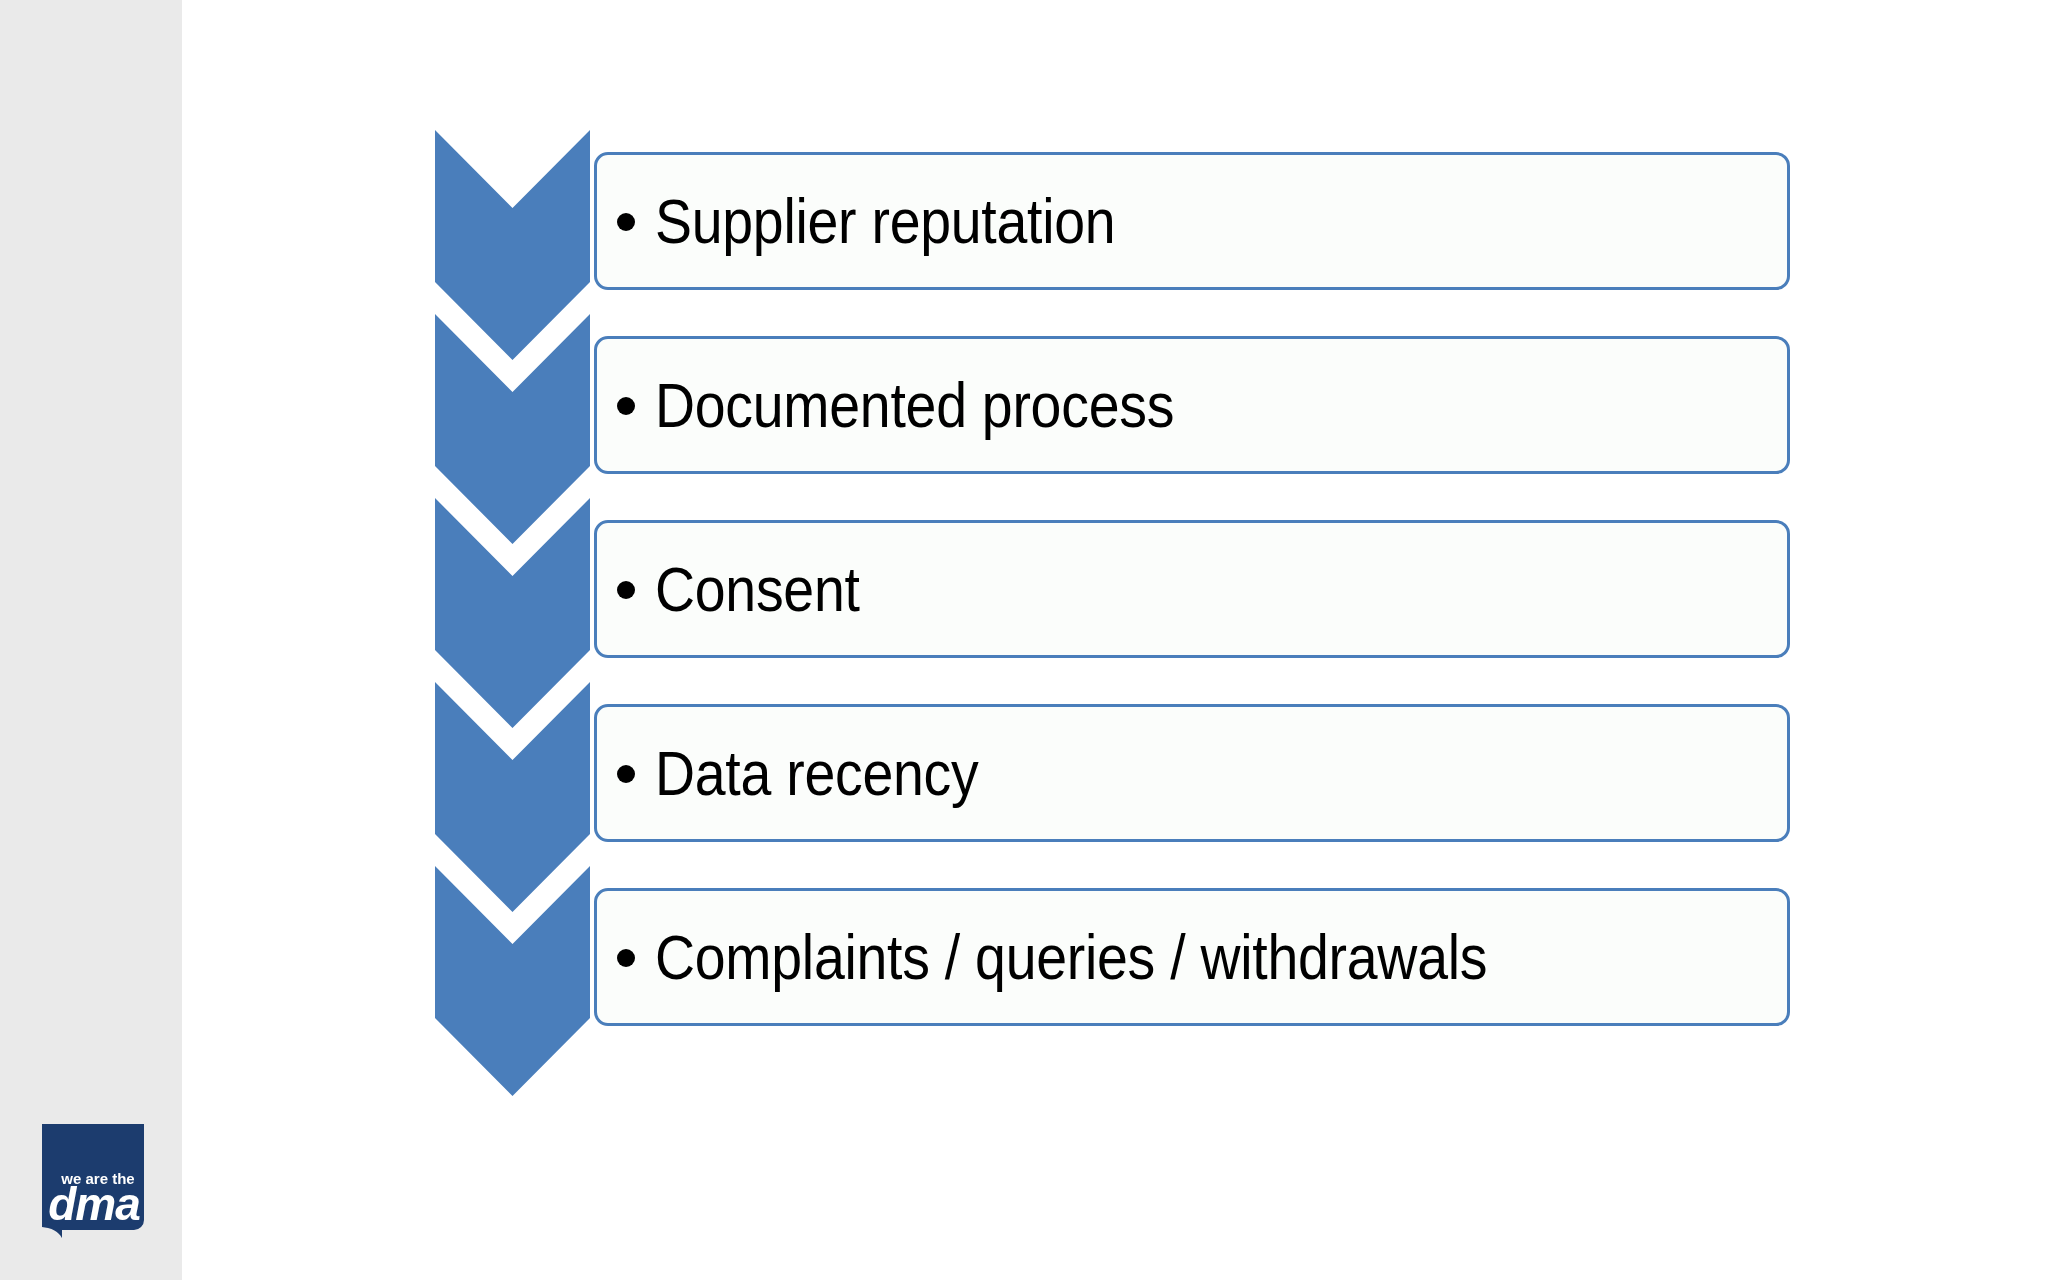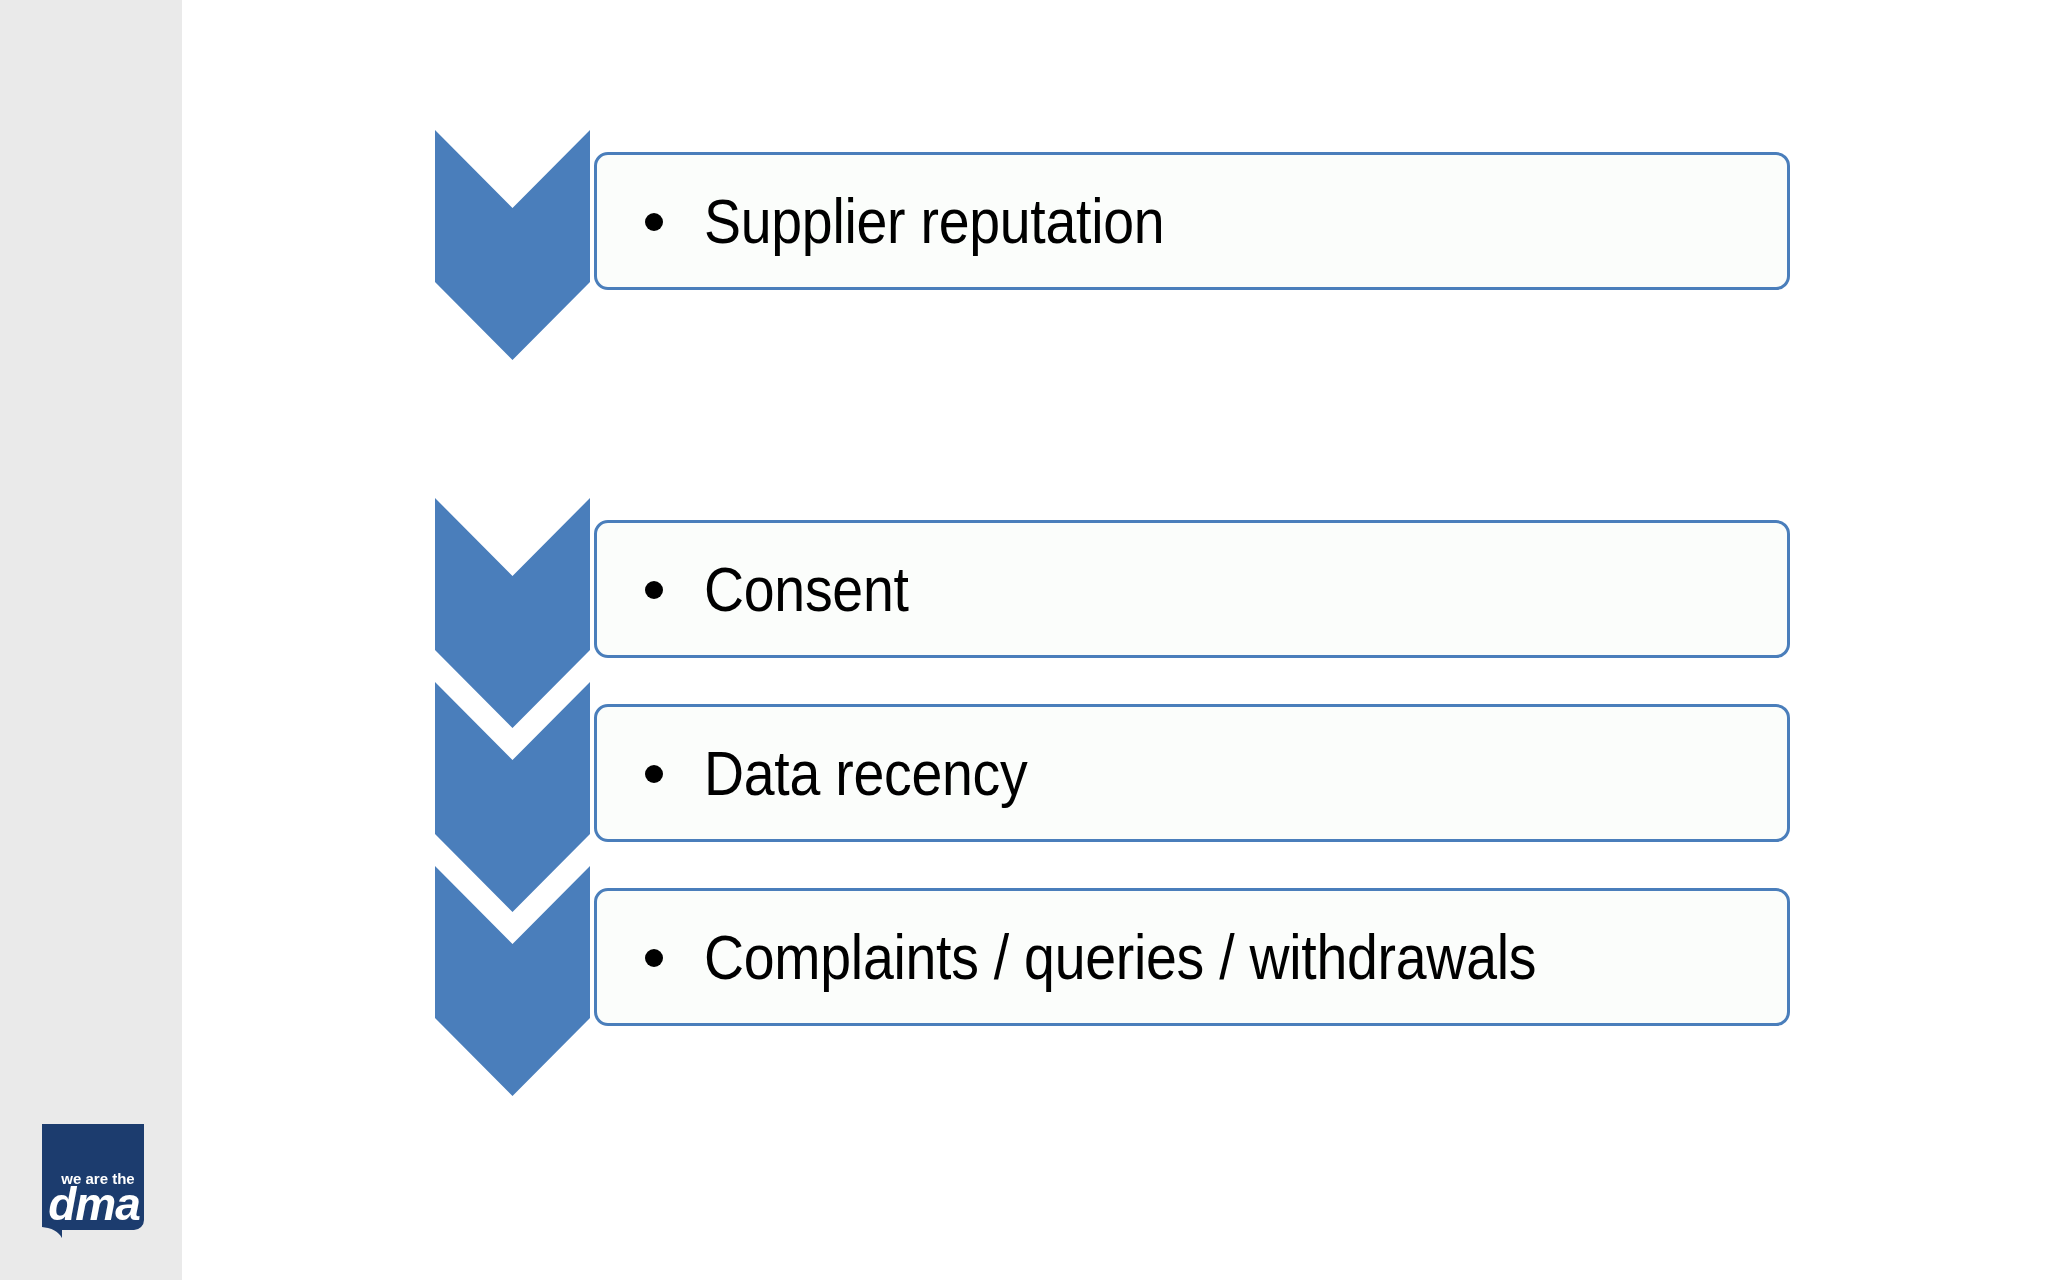--- a/index.html
+++ b/index.html
@@ -80,23 +80,22 @@
     background: #fbfdfb;
     border: 3px solid #4a7ebb;
     border-radius: 14px;
     display: flex;
     align-items: center;
   }
 
   .bullet-line {
     display: flex;
     align-items: center;
-    padding-left: 48px;
+    padding-left: 20px;
     white-space: nowrap;
-    gap: 21px;
   }
   .bullet {
     width: 18px;
     height: 18px;
     border-radius: 50%;
     background: #000000;
     flex: 0 0 auto;
     margin-right: 20px;
     margin-top: 2px;
   }
@@ -127,20 +126,33 @@
         </svg>
       </div>
       <div class="box">
         <div class="bullet-line">
           <span class="bullet"></span>
           <span class="label">Supplier reputation</span>
         </div>
       </div>
     </div>
 
+    <div class="row" style="top:314px;">
+      <div class="chev">
+        <svg viewBox="0 0 155 230" xmlns="http://www.w3.org/2000/svg" aria-hidden="true">
+          <path d="M0,0 L77.5,78 L155,0 L155,152 L77.5,230 L0,152 Z" fill="#4a7ebb"></path>
+        </svg>
+      </div>
+      <div class="box">
+        <div class="bullet-line">
+          <span class="bullet"></span>
+          <span class="label">Documented process</span>
+        </div>
+      </div>
+    </div>
 
     <div class="row" style="top:498px;">
       <div class="chev">
         <svg viewBox="0 0 155 230" xmlns="http://www.w3.org/2000/svg" aria-hidden="true">
           <path d="M0,0 L77.5,78 L155,0 L155,152 L77.5,230 L0,152 Z" fill="#4a7ebb"></path>
         </svg>
       </div>
       <div class="box">
         <div class="bullet-line">
           <span class="bullet"></span>

